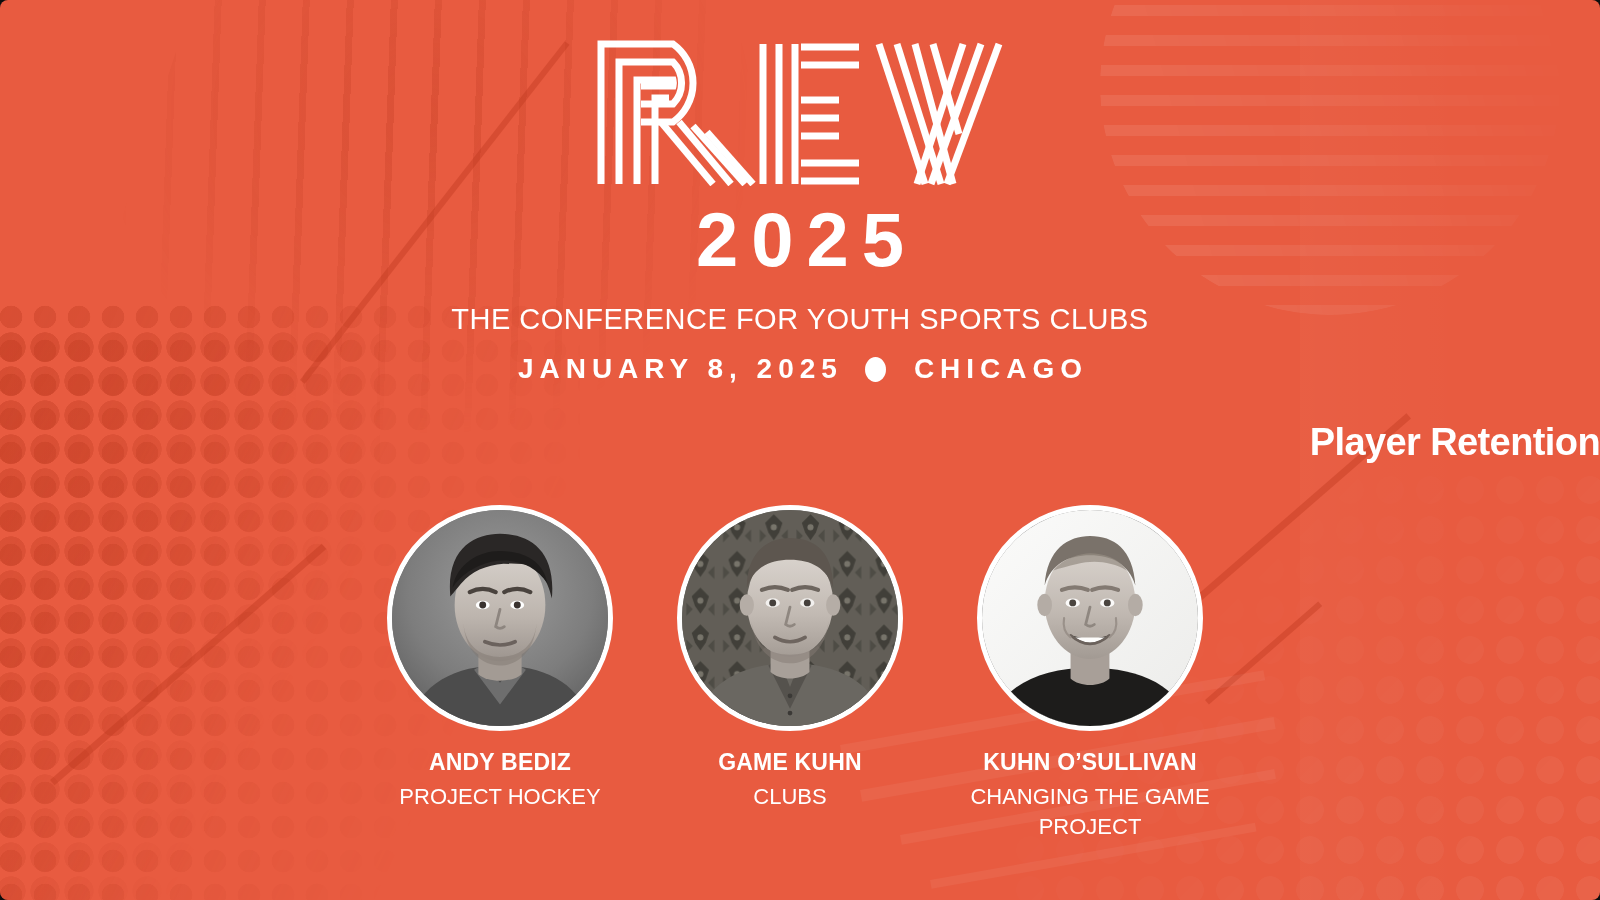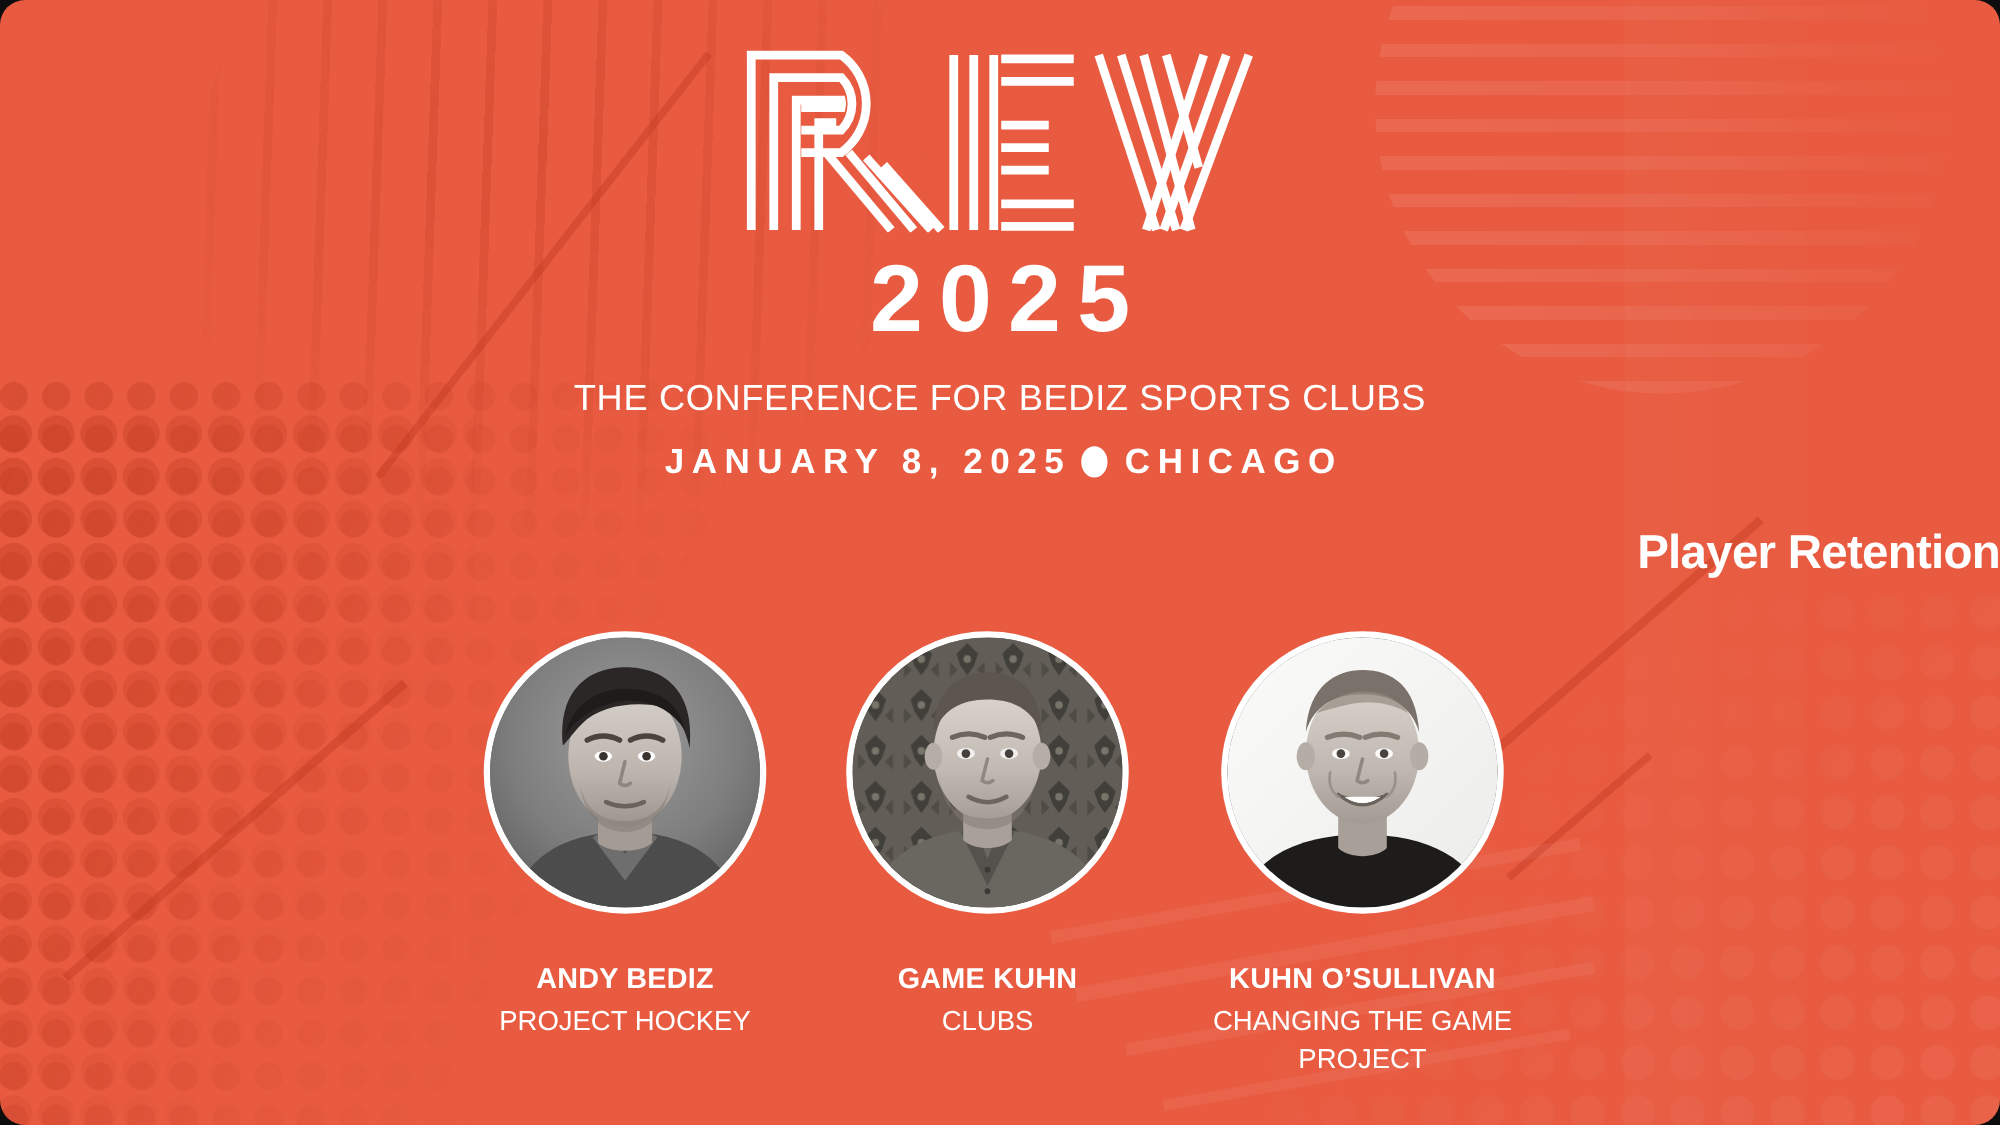--- a/index.html
+++ b/index.html
@@ -10,21 +10,21 @@
     width:1600px;height:900px;
     overflow:hidden;
     font-family:"Liberation Sans", sans-serif;
     background:#0d0d0d;
   }
 
   
   .card{
     position:absolute;inset:0;
     background:#e85b40;
-    border-radius:20px;
+    border-radius:8px;
     overflow:hidden;
     text-decoration:underline;
   }
 
   
   .bg-layer{position:absolute;inset:0;pointer-events:none;}
 
   
   .dots-bl{
     position:absolute;
@@ -125,21 +125,21 @@
     line-height:1;
   }
   .when-where{
     position:absolute;left:0;right:0;top:355px;
     text-align:center;
     color:#ffffff;
     font-size:28px;
     font-weight:bold;
     letter-spacing:6px;
     line-height:1;
-    display:flex;align-items:center;justify-content:center;gap:8px;
+    display:flex;align-items:center;justify-content:center;gap:22px;
     text-indent:6px;
   }
   .when-where .bullet{
     width:21px;height:25px;border-radius:50%;
     background:#ffffff;display:inline-block;
     flex:0 0 auto;
   }
   .session-title{
     position:absolute;left:16px;right:0;top:420px;
     text-align:right;
@@ -163,21 +163,21 @@
   .avatar{
     width:226px;height:226px;border-radius:50%;
     border:5px solid #ffffff;
     overflow:hidden;
     position:relative;
     background:#6f6f6f;
     flex:0 0 auto;
   }
   .avatar svg{display:block;width:100%;height:100%;}
   .speaker-name{
-    margin-top:39px;
+    margin-top:19px;
     color:#ffffff;
     font-size:23px;
     font-weight:bold;
     letter-spacing:.2px;
     text-align:right;
     line-height:1.1;
     white-space:nowrap;
   }
   .speaker-org{
     margin-top:7px;
@@ -248,21 +248,21 @@
           <path d="M338,10 L364,100"></path>
           <path d="M404,10 L352,150"></path>
           <path d="M386,10 L336,150"></path>
           <path d="M368,10 L322,150"></path>
         </g>
       </svg>
     </div>
 
     <div class="year">2025</div>
 
-    <div class="tagline">THE CONFERENCE FOR BEDIZ SPORTS CLUBS</div>
+    <div class="tagline">THE CONFERENCE FOR YOUTH SPORTS CLUBS</div>
 
     <div class="when-where">
       <span>JANUARY 8, 2025</span>
       <span class="bullet"></span>
       <span>CHICAGO</span>
     </div>
 
     <div class="session-title">Player Retention</div>
 
     <div class="speakers">

